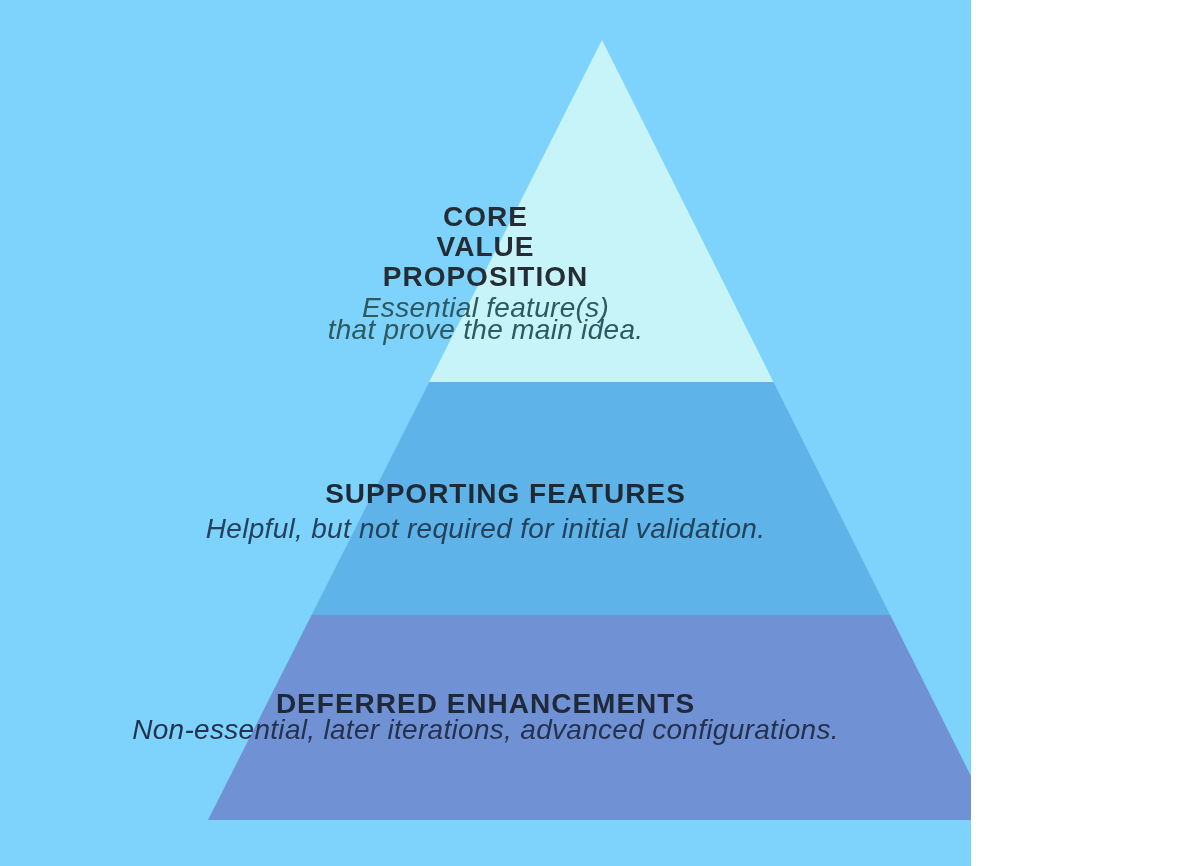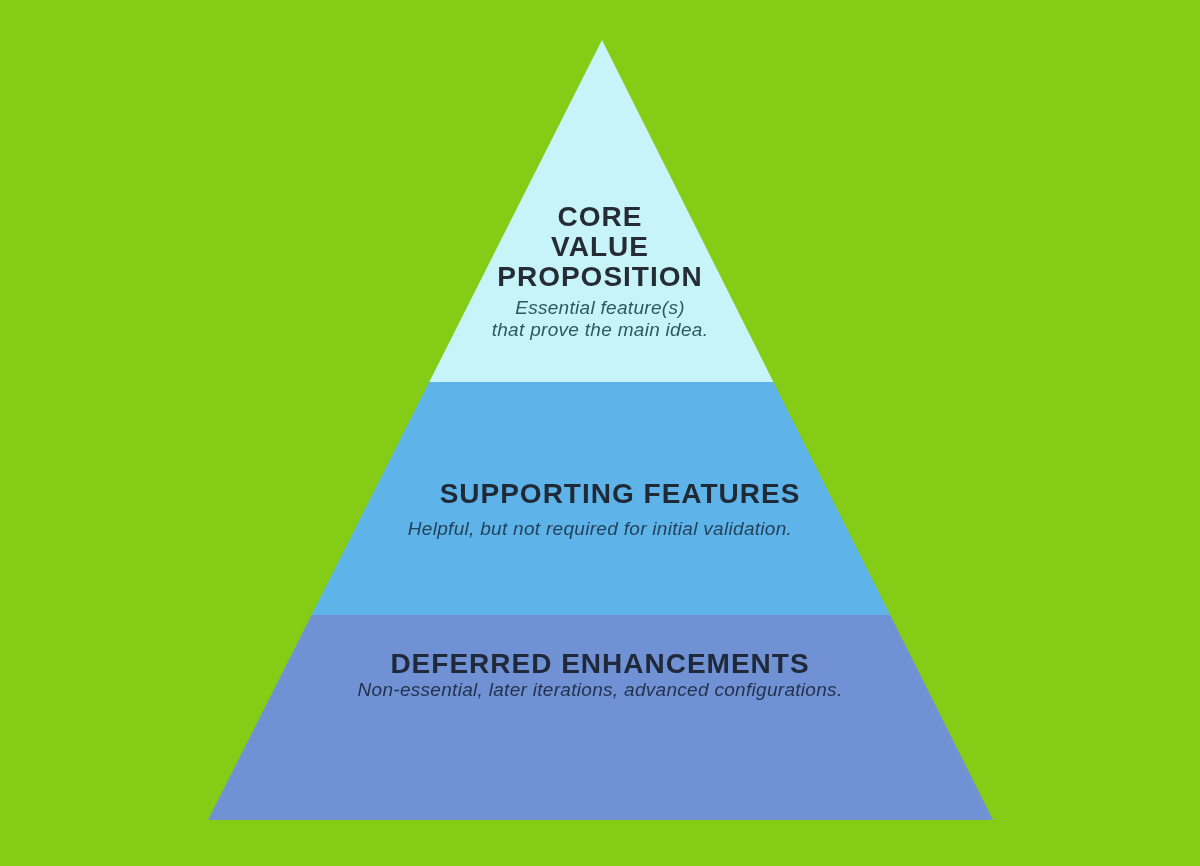--- a/index.html
+++ b/index.html
@@ -1,23 +1,23 @@
 <!DOCTYPE html>
 <html><head>
 <meta charset="utf-8">
 <style>
   * { margin: 0; padding: 0; box-sizing: border-box; }
   html, body { background: #ffffff; }
   body { font-family: "Liberation Sans", sans-serif; }
 
   .canvas {
     position: relative;
-    width: 1200px;
+    width: 971px;
     height: 866px;
-    background: #84cc16;
+    background: #7dd3fc;
     overflow: hidden;
   }
 
   
   .pyramid {
     position: absolute;
     left: 208px;
     top: 40px;
     width: 785px;
     height: 780px;
@@ -30,32 +30,32 @@
 
   .label-block {
     position: absolute;
     left: 0;
     right: 0;
     text-align: center;
     pointer-events: none;
   }
   .label-block.lb0 { top: 202px; }
   .label-block.lb1 { top: 479px; }
-  .label-block.lb2 { top: 649px; }
+  .label-block.lb2 { top: 689px; }
 
   .tier-title {
     font-size: 28px;
     font-weight: bold;
     line-height: 30px;
     letter-spacing: 1px;
     white-space: pre-line;
   }
   .tier-subtitle {
     font-style: italic;
-    font-size: 19px;
+    font-size: 28px;
     line-height: 22px;
     letter-spacing: 0.3px;
     white-space: pre-line;
   }
   .lb0 .tier-subtitle { margin-top: 5px; }
   .lb1 .tier-subtitle { margin-top: 9px; }
   .lb2 .tier-subtitle { margin-top: 0; }
 </style>
 </head>
 <body>

